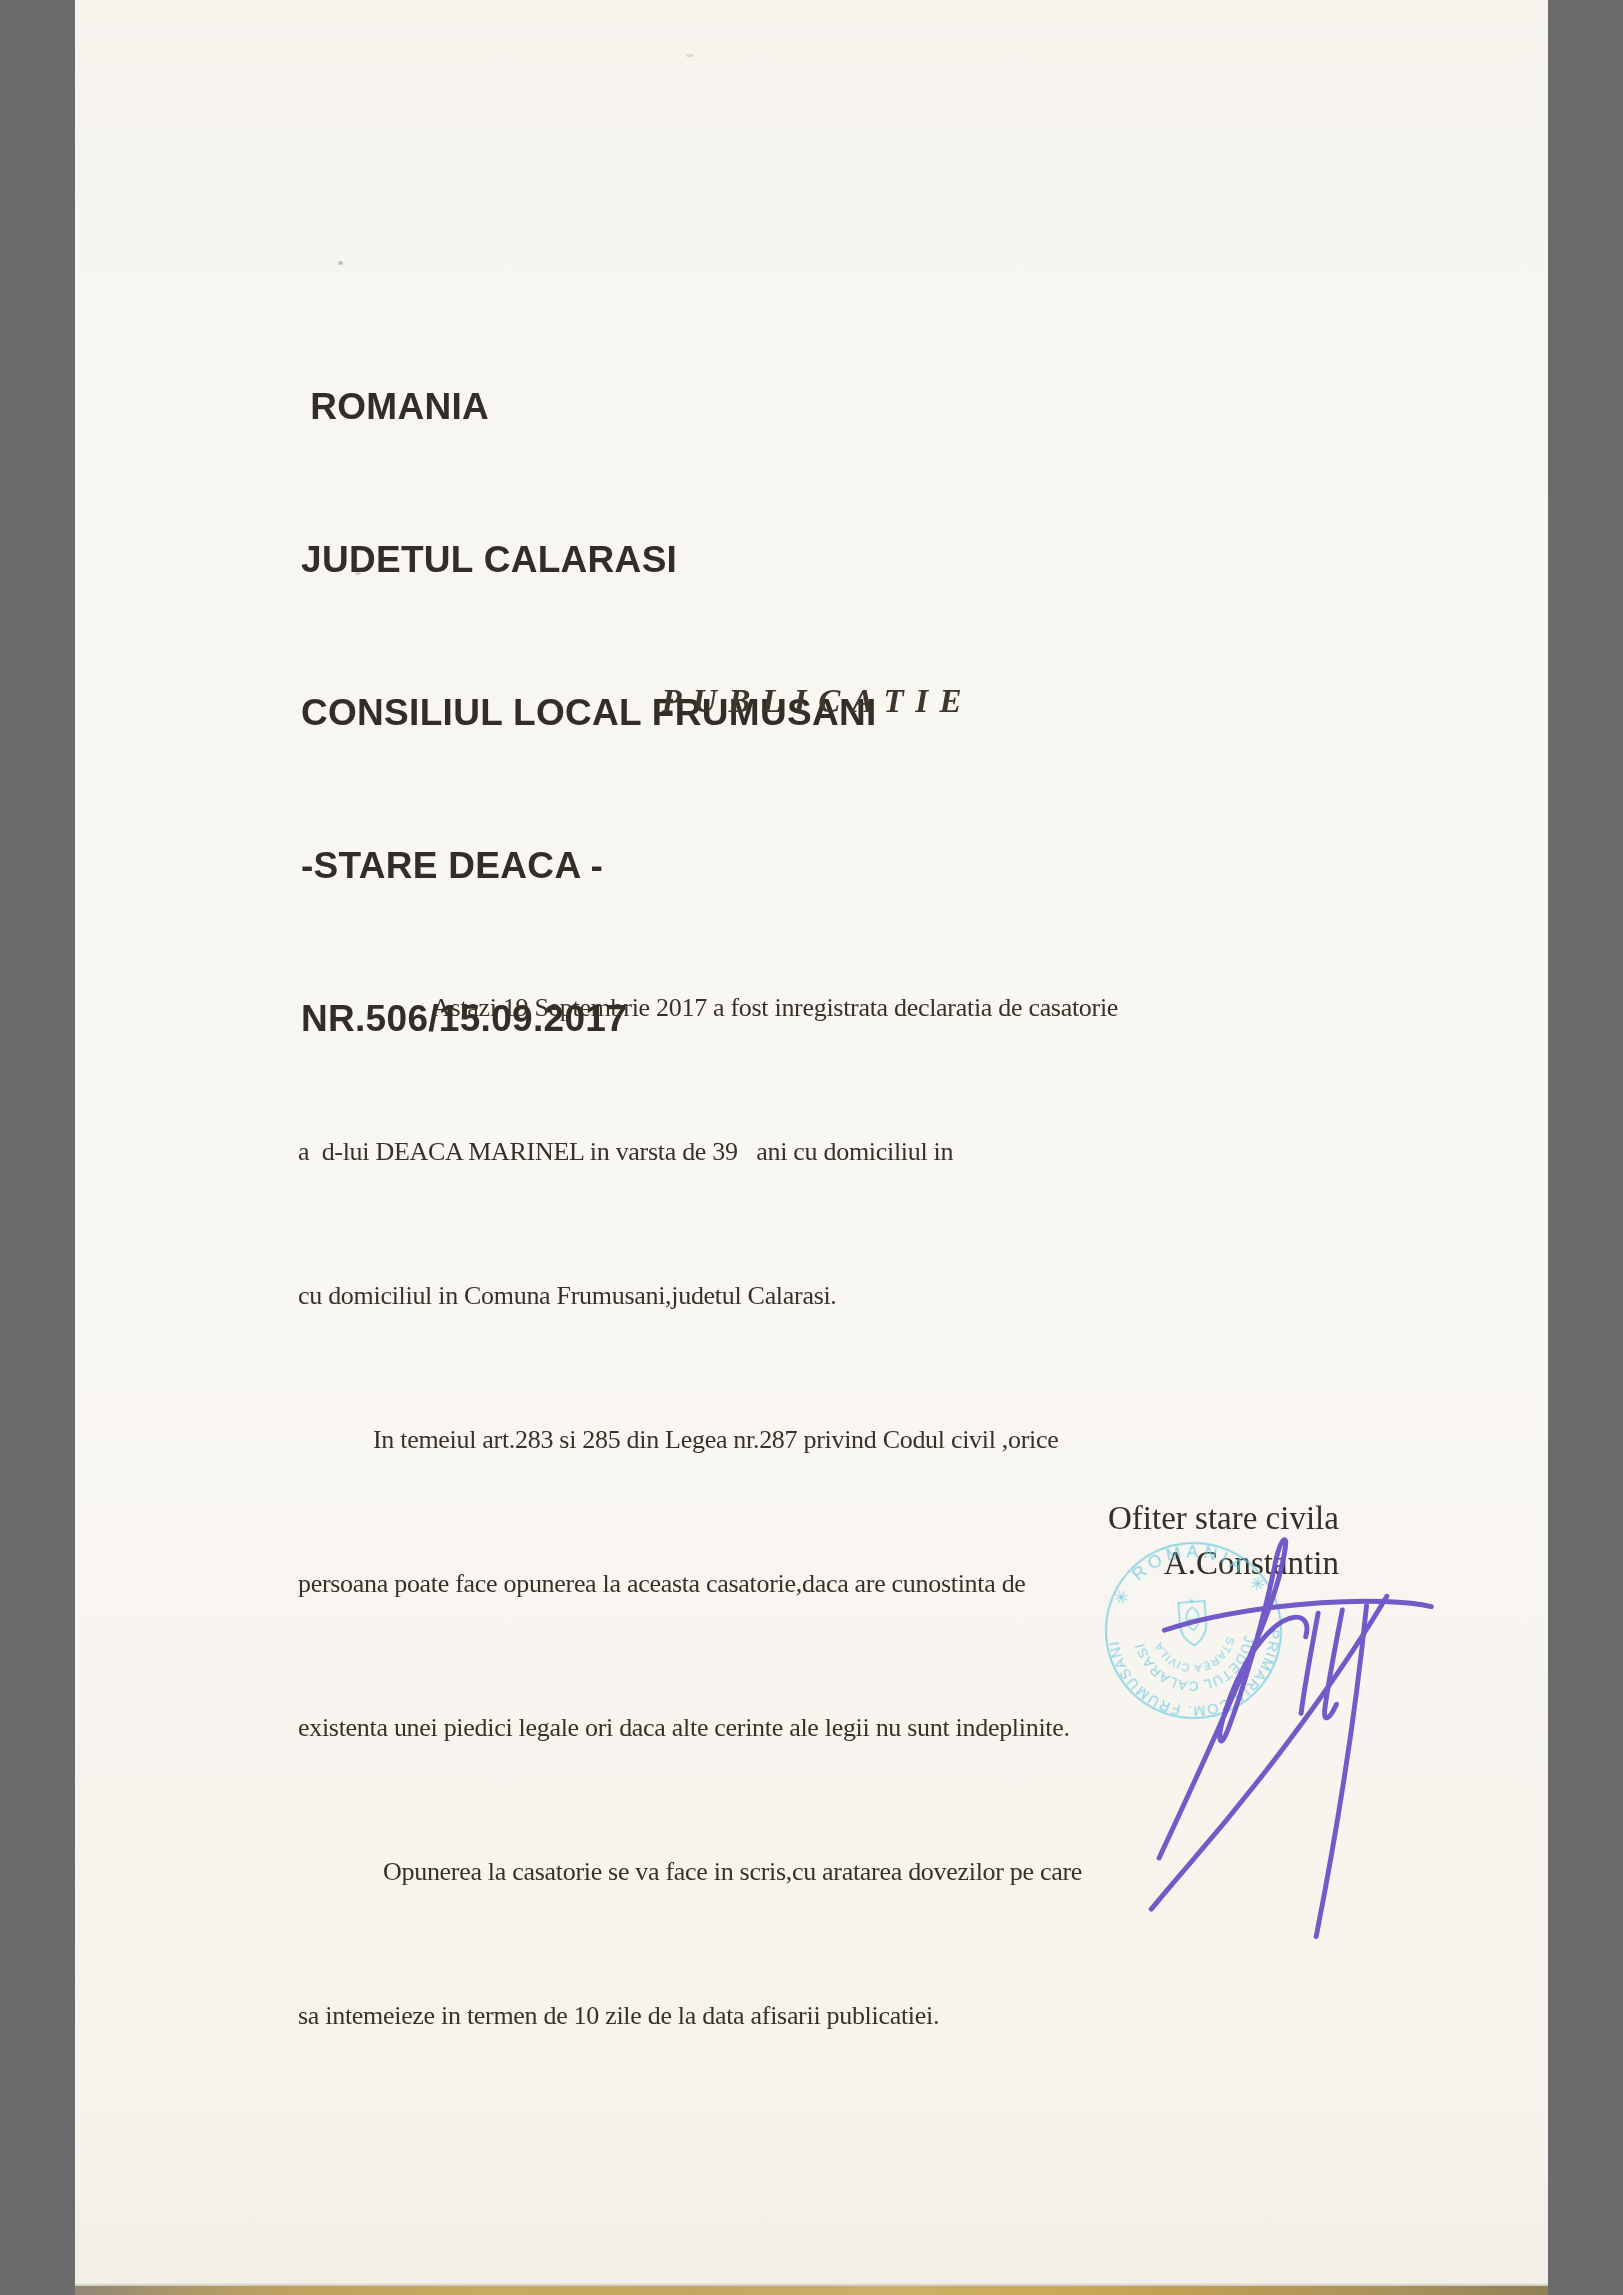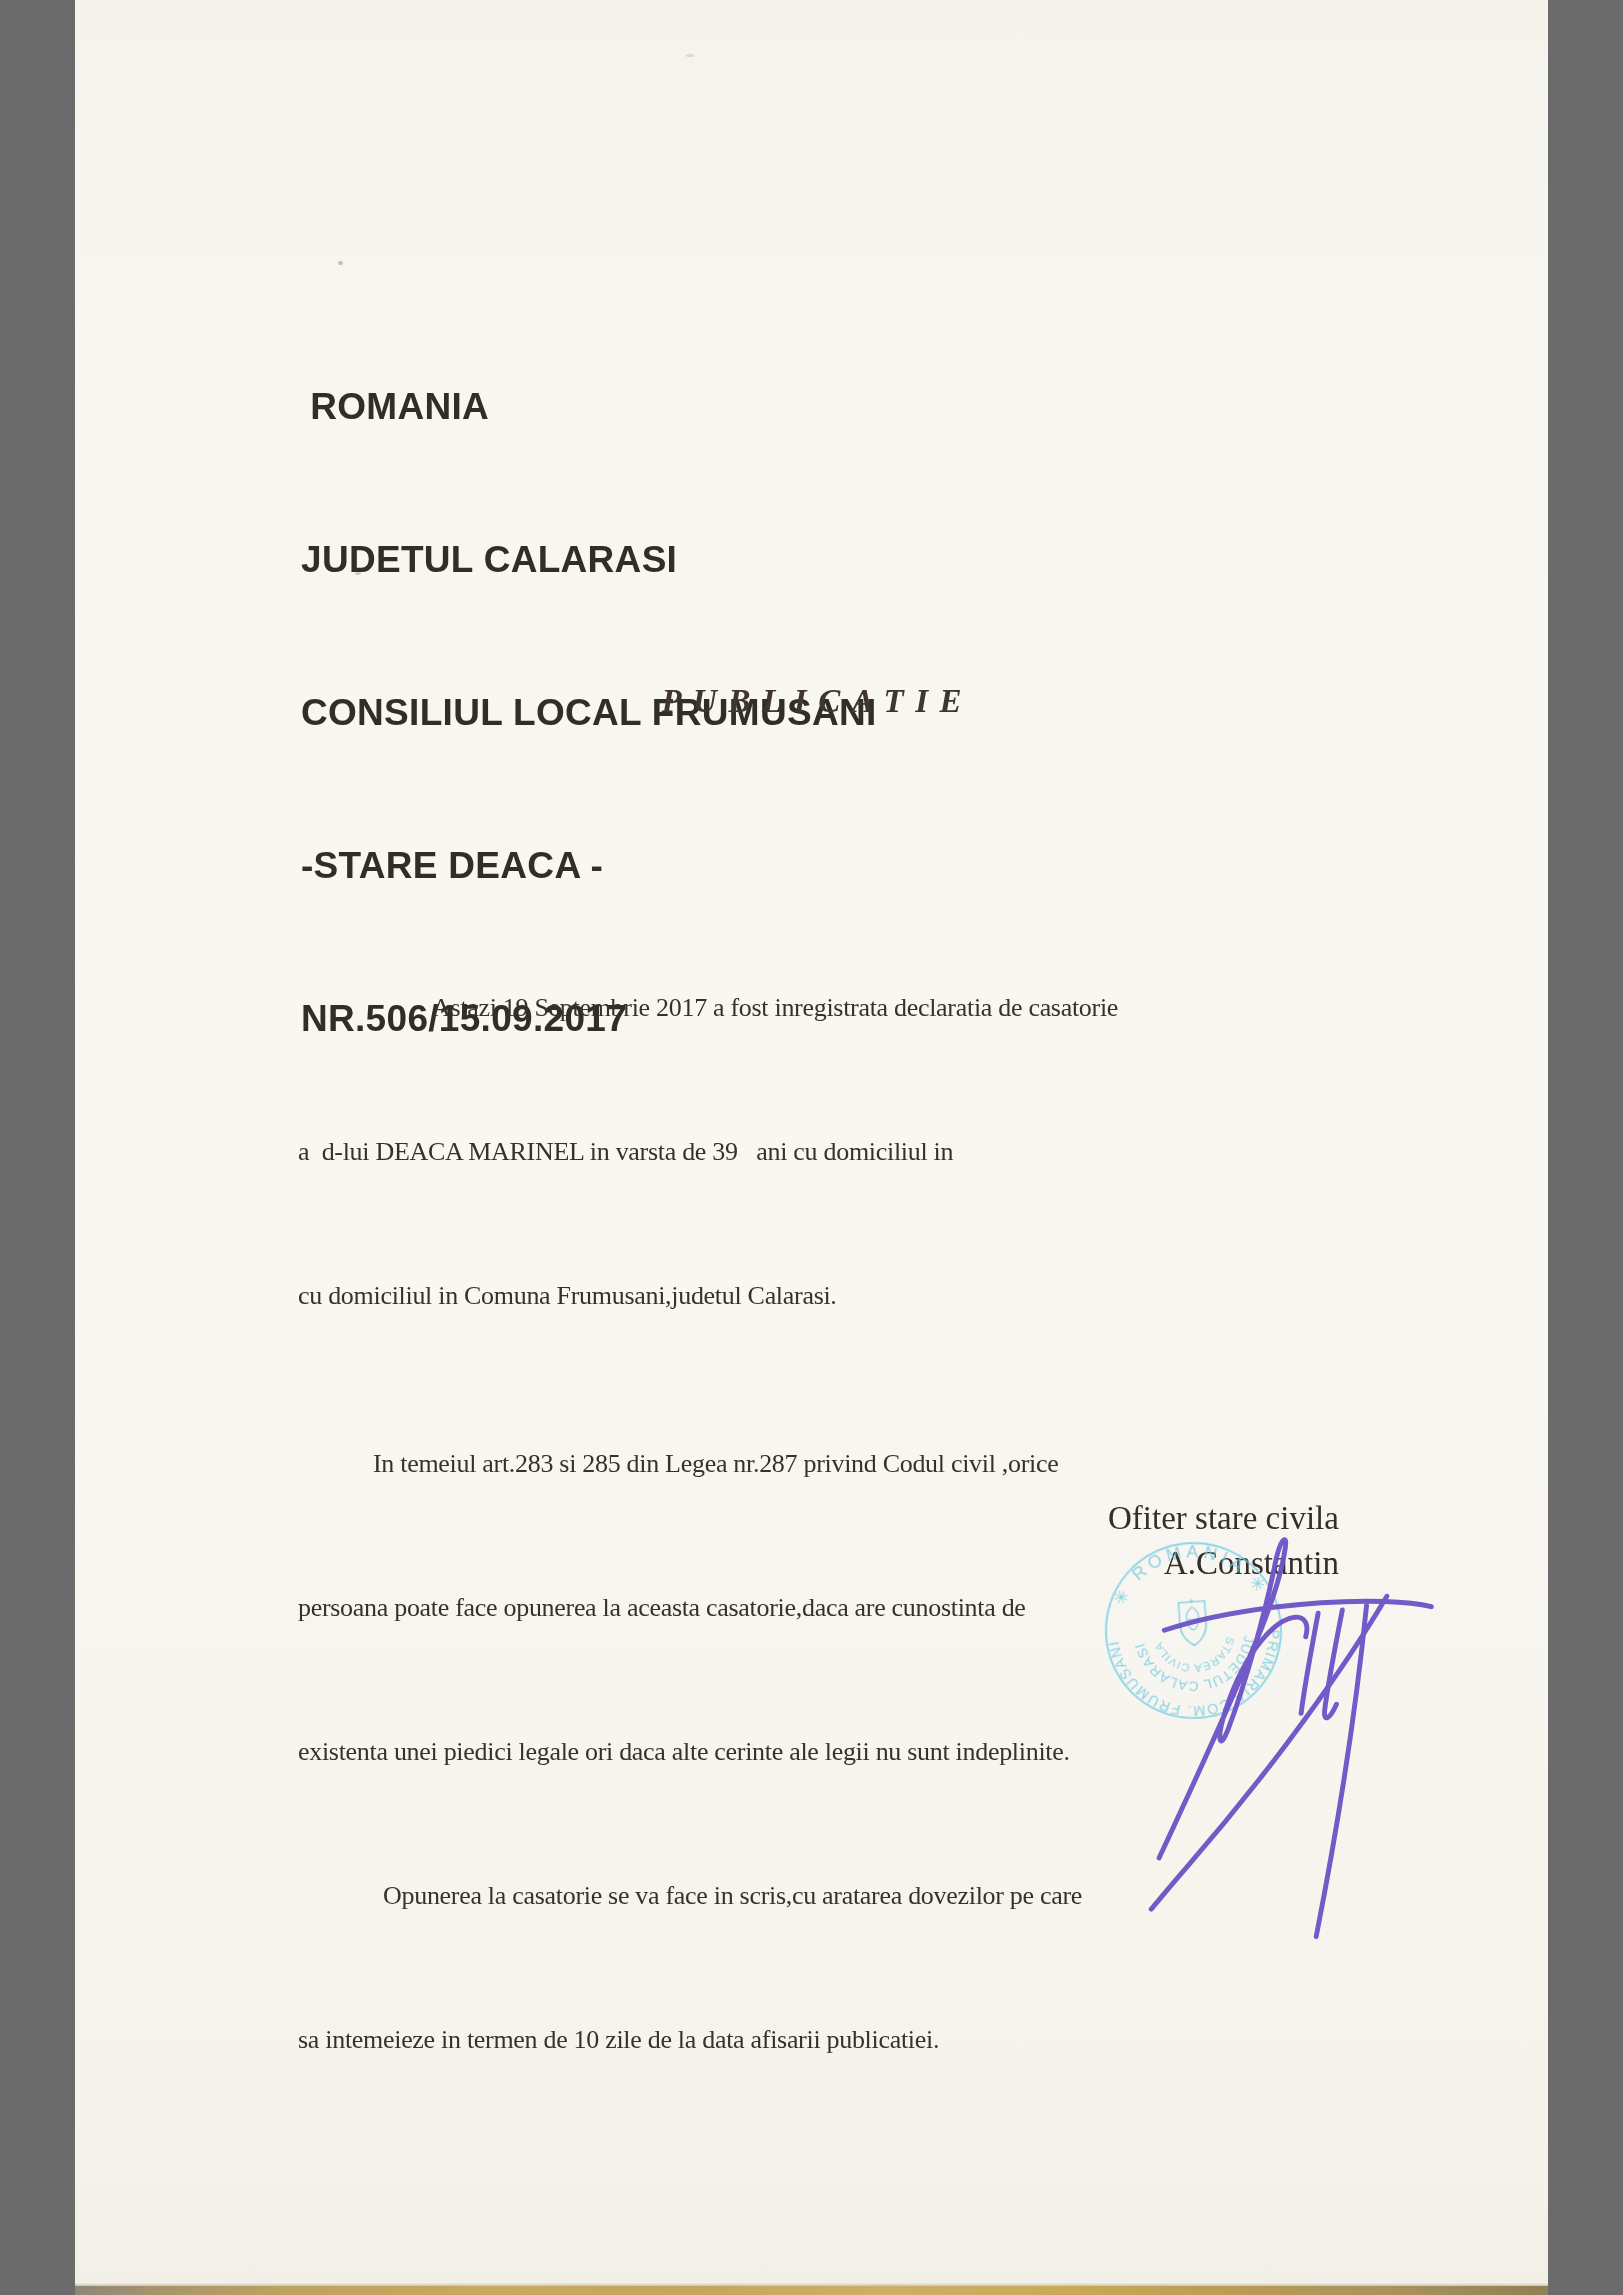--- a/index.html
+++ b/index.html
@@ -39,21 +39,21 @@
 
   
   .body-block {
     position:absolute; left:223px; top:888px; width:1172px;
     font-size:26px; line-height:48px;
     letter-spacing:-0.3px;
     white-space:pre;
     color:#38312a;
   }
   .indent-a { padding-left:134px; }
-  .indent-b { padding-left:75px;margin-top:24px; }
+  .indent-b { padding-left:75px; }
   .indent-c { padding-left:85px; }
 
   
   .sig-block {
     position:absolute; left:1033px; top:1496px;
     font-size:33px; line-height:45px;
     color:#352f29;
     text-align:right;
   }
 

